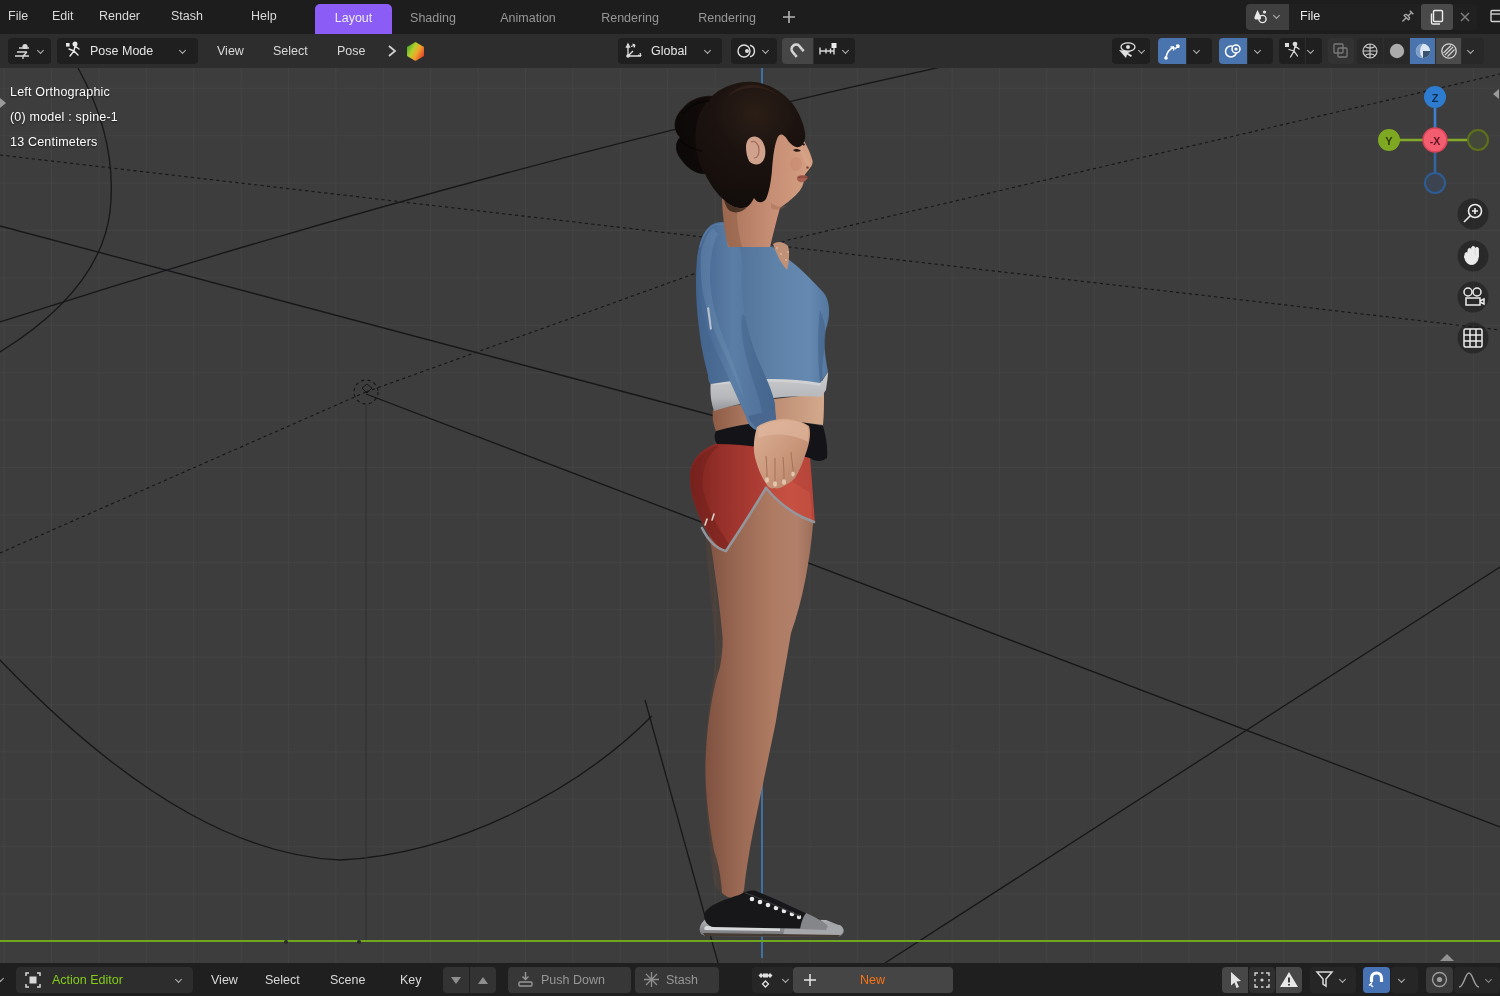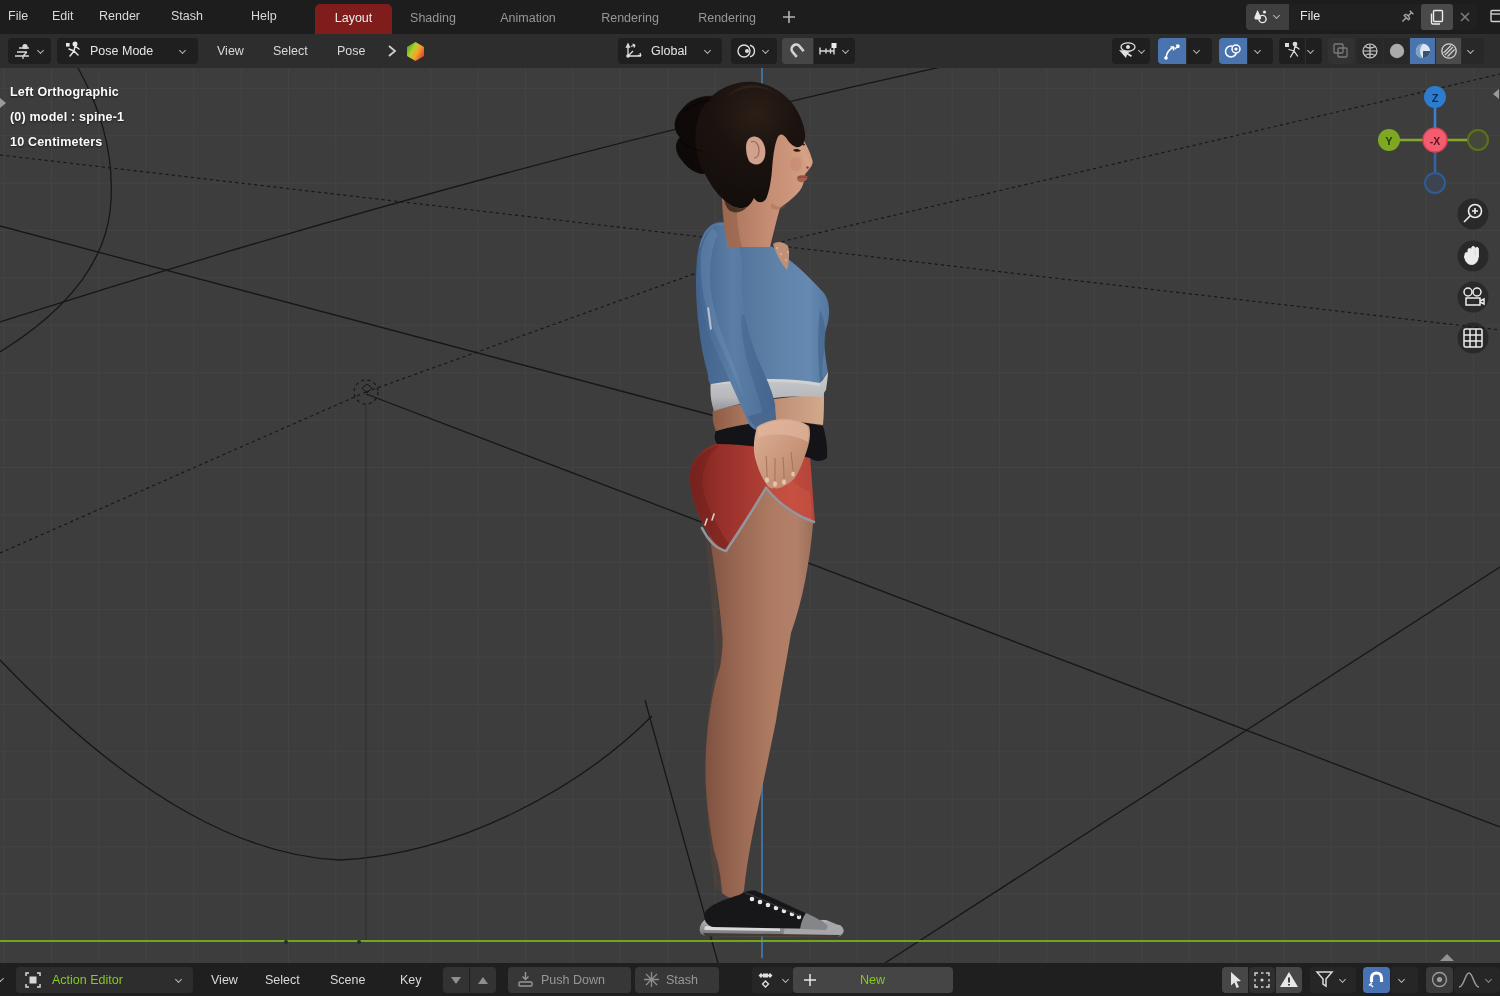--- a/index.html
+++ b/index.html
@@ -4,30 +4,30 @@
 <style>
   * { margin:0; padding:0; box-sizing:border-box; }
   html,body { width:1500px; height:996px; overflow:hidden; background:#3d3d3d;
     font-family:"Liberation Sans", sans-serif; }
   #stage { position:relative; width:1500px; height:996px; }
   .abs { position:absolute; }
   #topbar { position:absolute; left:0; top:0; width:1500px; height:34px; background:#1d1d1d; }
   .menu { position:absolute; top:0; height:20px; line-height:33px; color:#d9d9d9; font-size:12.5px; }
   .tab { position:absolute; top:4px; height:30px; line-height:29px; font-size:12.5px; color:#969696;
          border-radius:5px 5px 0 0; text-align:center; }
-  .tab.active { background:#7f1d1d; color:#ececec; }
+  .tab.active { background:#8b5cf6; color:#ececec; }
   #toolbar { position:absolute; left:0; top:34px; width:1500px; height:34px; background:#2d2d2d; }
   .tbtn { position:absolute; top:38px; height:26px; background:#1f1f1f; border-radius:4px;
           color:#e2e2e2; font-size:12.5px; line-height:26px; }
   .tmenu { position:absolute; top:38px; height:26px; color:#d9d9d9; font-size:12.5px; line-height:26px; }
   #botbar { position:absolute; left:0; top:963px; width:1500px; height:33px; background:#1f1f1f; }
   .bbtn { position:absolute; top:967px; height:26px; border-radius:4px; font-size:12.5px; line-height:26px; }
   .cvs { position:absolute; width:5px; height:5px; border-right:1.4px solid #b5b5b5;
         border-bottom:1.4px solid #b5b5b5; transform:rotate(45deg); }
-  .vptxt { position:absolute; color:#fcfcfc; font-size:12.5px; font-weight:bold; left:10px;
+  .vptxt { position:absolute; color:#fcfcfc; font-size:12.5px; font-weight:normal; left:10px;
            text-shadow:0 1px 2px rgba(0,0,0,.6); letter-spacing:0.2px; }
   svg text { font-family:"Liberation Sans", sans-serif; }
 </style>
 </head>
 <body>
 <div id="stage">
 <svg class="abs" id="vp" style="left:0;top:68px" width="1500" height="895" viewBox="0 68 1500 895">
   <defs>
     <pattern id="grid" width="47.4" height="47.4" patternUnits="userSpaceOnUse" patternTransform="translate(3.6,40.4)">
       <path d="M0 0H47.4M0 0V47.4" fill="none" stroke="#494949" stroke-width="1"></path>
@@ -300,21 +300,21 @@
       <path d="M1470 329 v18 M1476 329 v18 M1464 335 h18 M1464 341 h18"></path>
     </g>
   </g>
   <path d="M1499 89 l-6 5 6 5 z" fill="#9a9a9a"></path>
   <path d="M0 98 l6 5 -6 5 z" fill="#9a9a9a"></path>
   <path d="M1440 961 l7 -7 7 7 z" fill="#a8a8a8" opacity="0.8"></path>
 </svg>
 
   <div class="vptxt" style="top:85px">Left Orthographic</div>
   <div class="vptxt" style="top:110px">(0) model : spine-1</div>
-  <div class="vptxt" style="top:135px">10 Centimeters</div>
+  <div class="vptxt" style="top:135px">13 Centimeters</div>
 
   <div id="topbar"></div>
     <div id="items-top">
     <div class="menu" style="left:8px">File</div>
     <div class="menu" style="left:52px">Edit</div>
     <div class="menu" style="left:99px">Render</div>
     <div class="menu" style="left:171px">Stash</div>
     <div class="menu" style="left:251px">Help</div>
     <div class="tab active" style="left:315px;width:77px">Layout</div>
     <div class="tab" style="left:400px;width:66px">Shading</div>
@@ -540,21 +540,21 @@
         <path d="M13 4 l2.5 2.5 -2.5 2.5 -2.5 -2.5 Z"></path>
         <rect x="6" y="4.5" width="5" height="4"></rect>
         </g>
       <path d="M8.5 12 l3 3 -3 3 -3 -3 Z" fill="none" stroke="#e0e0e0" stroke-width="1.3"></path>
       </svg>
     <div class="cvs" style="left:783px;top:977px"></div>
     <div class="bbtn" style="left:793px;width:160px;background:#454545"></div>
     <svg class="abs" style="left:803px;top:973px" width="14" height="14" viewBox="0 0 14 14">
       <path d="M7 1 V13 M1 7 H13" stroke="#e8e8e8" stroke-width="1.5"></path>
       </svg>
-    <div class="abs" style="left:860px;top:967px;height:26px;line-height:26px;font-size:12.5px;color:#84cc16">New</div>
+    <div class="abs" style="left:860px;top:967px;height:26px;line-height:26px;font-size:12.5px;color:#f97316">New</div>
     <div class="bbtn" style="left:1222px;width:26px;background:#474747;border-radius:4px 0 0 4px"></div>
     <svg class="abs" style="left:1228px;top:970px" width="16" height="20" viewBox="0 0 16 20">
       <path d="M3 2 L13 11 L8.5 11.5 L11 17 L8.5 18 L6.5 12.5 L3 15.5 Z" fill="#e6e6e6"></path>
       </svg>
     <div class="bbtn" style="left:1249px;width:26px;background:#2f2f2f"></div>
     <svg class="abs" style="left:1253px;top:971px" width="18" height="18" viewBox="0 0 18 18">
       <g stroke="#d2d2d2" stroke-width="1.4" fill="none">
         <path d="M2 5 V2 H5 M8 2 h2.5 M13 2 H16 V5 M16 8 v2.5 M16 13 V16 H13 M10.5 16 H8 M5 16 H2 V13 M2 10.5 V8"></path>
         </g>
       <circle cx="9" cy="9" r="1.6" fill="#d2d2d2"></circle>

